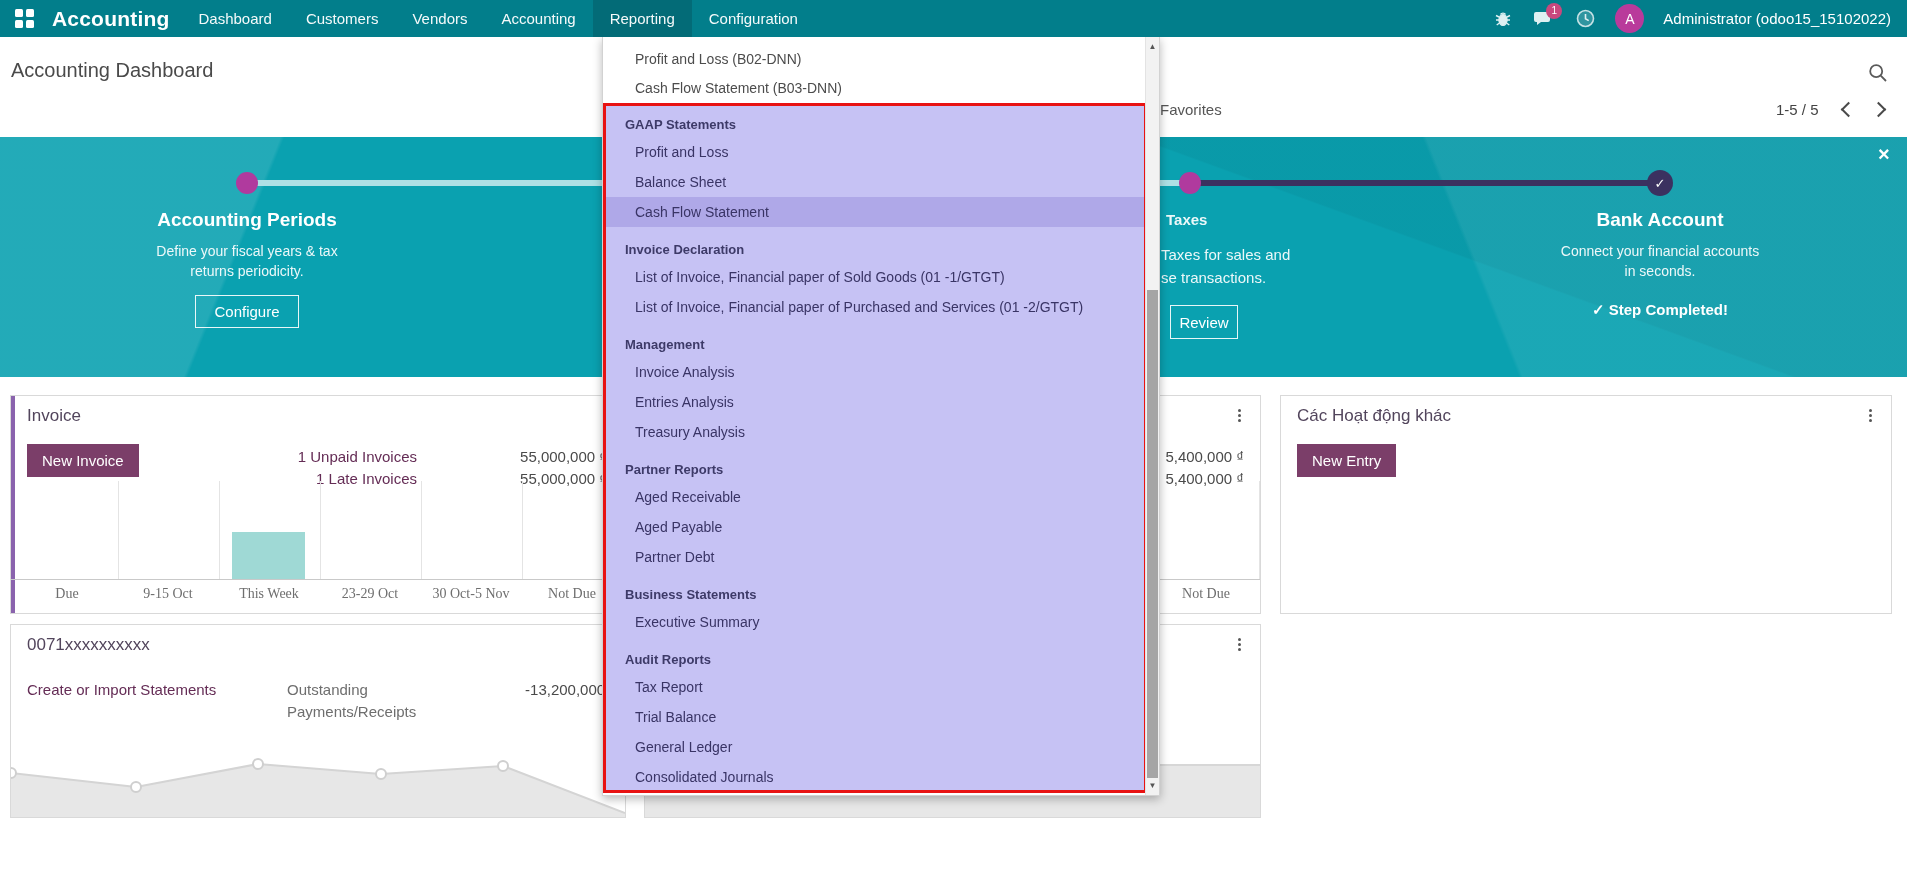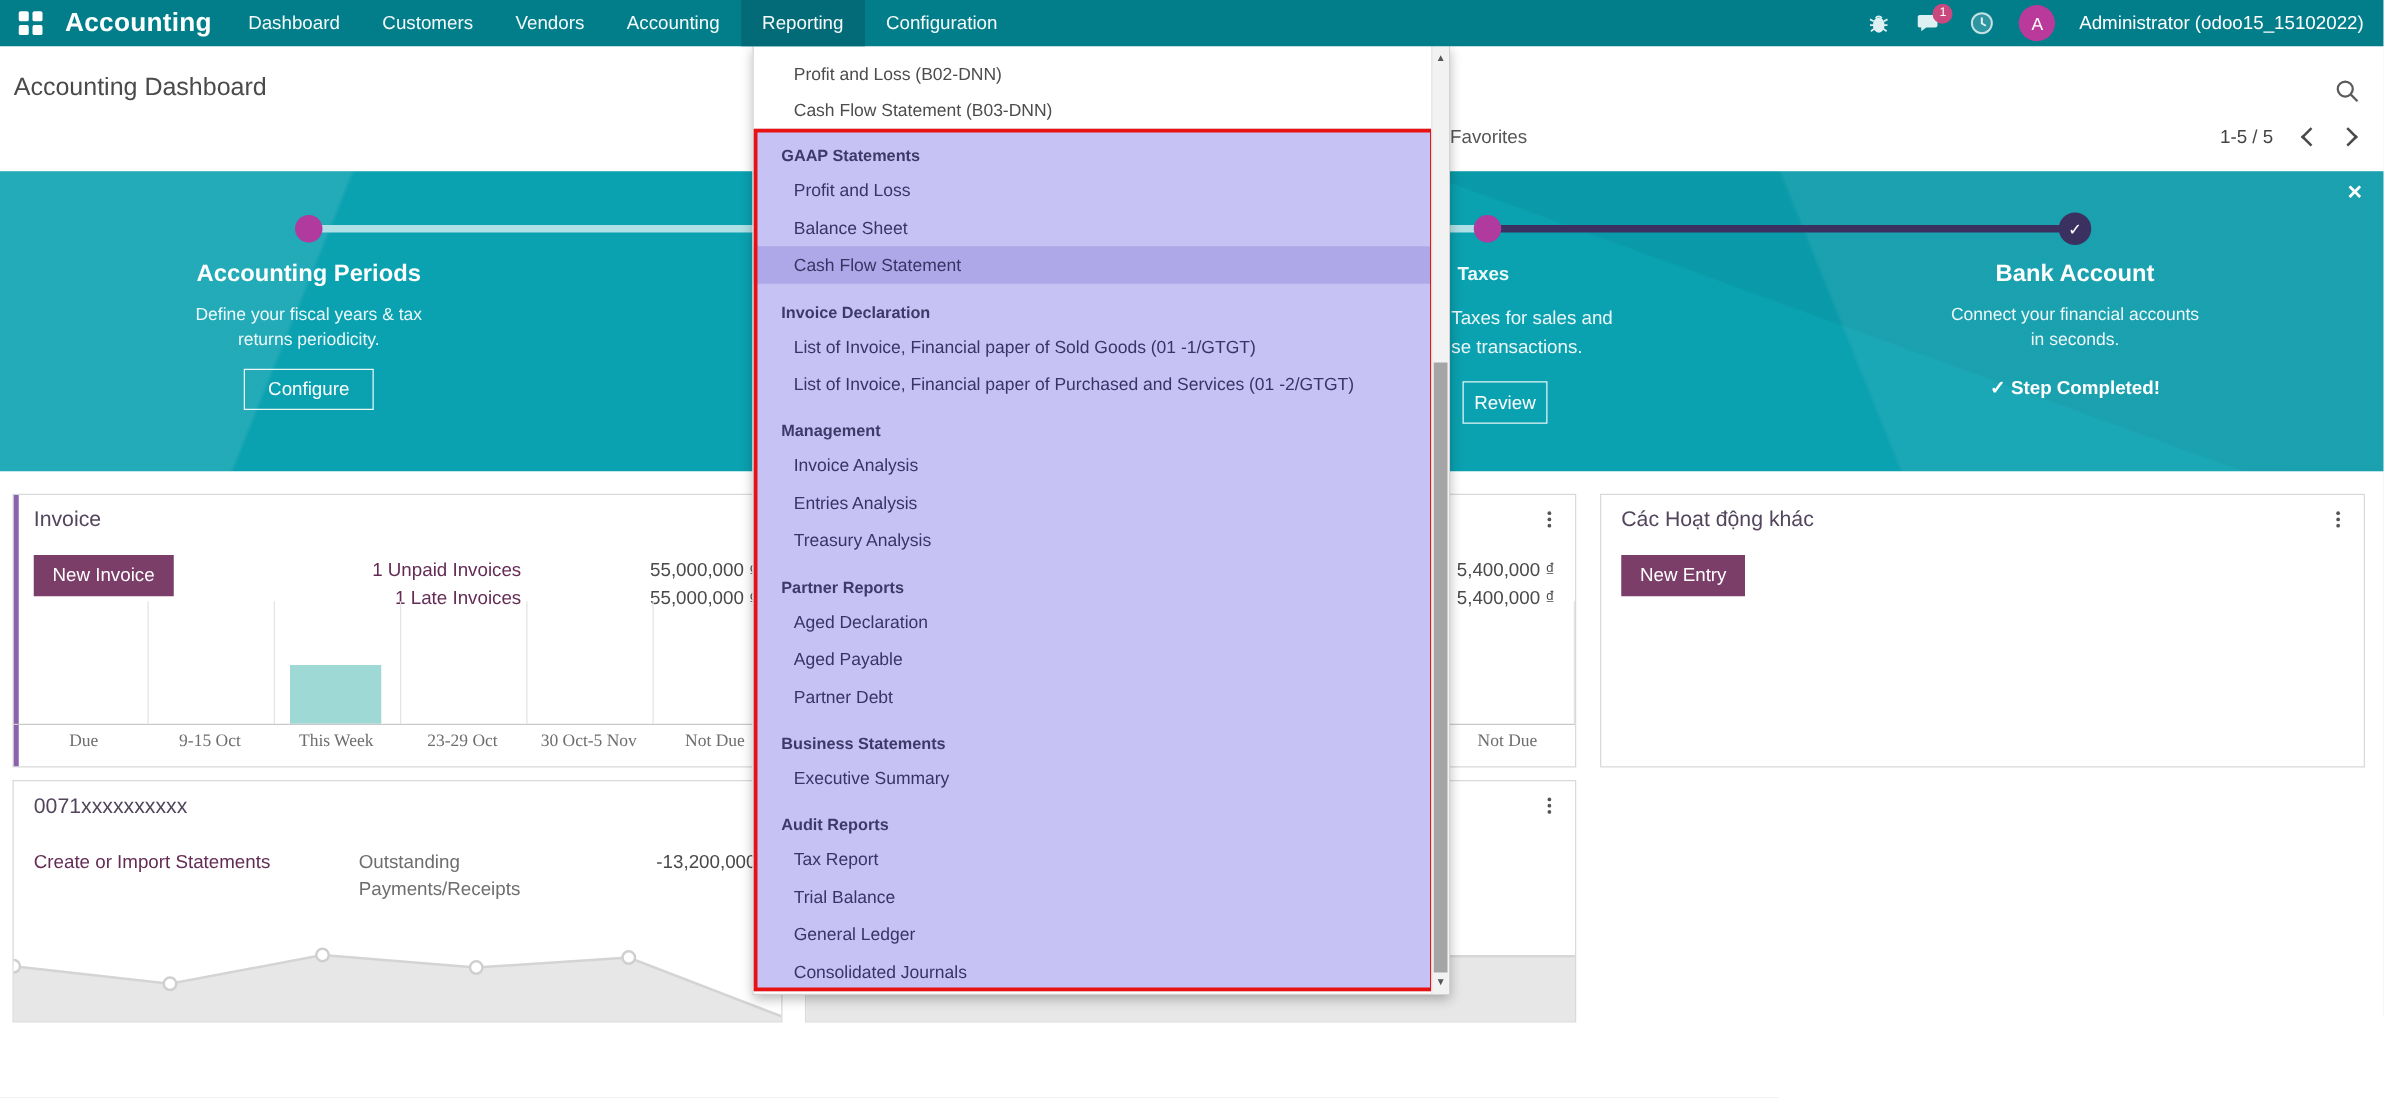--- a/index.html
+++ b/index.html
@@ -281,21 +281,21 @@
         <div class="dd-header">Invoice Declaration</div>
         <div class="dd-item">List of Invoice, Financial paper of Sold Goods (01 -1/GTGT)</div>
         <div class="dd-item">List of Invoice, Financial paper of Purchased and Services (01 -2/GTGT)</div>
 
         <div class="dd-header">Management</div>
         <div class="dd-item">Invoice Analysis</div>
         <div class="dd-item">Entries Analysis</div>
         <div class="dd-item">Treasury Analysis</div>
 
         <div class="dd-header">Partner Reports</div>
-        <div class="dd-item">Aged Declaration</div>
+        <div class="dd-item">Aged Receivable</div>
         <div class="dd-item">Aged Payable</div>
         <div class="dd-item">Partner Debt</div>
 
         <div class="dd-header">Business Statements</div>
         <div class="dd-item">Executive Summary</div>
 
         <div class="dd-header">Audit Reports</div>
         <div class="dd-item">Tax Report</div>
         <div class="dd-item">Trial Balance</div>
         <div class="dd-item">General Ledger</div>

